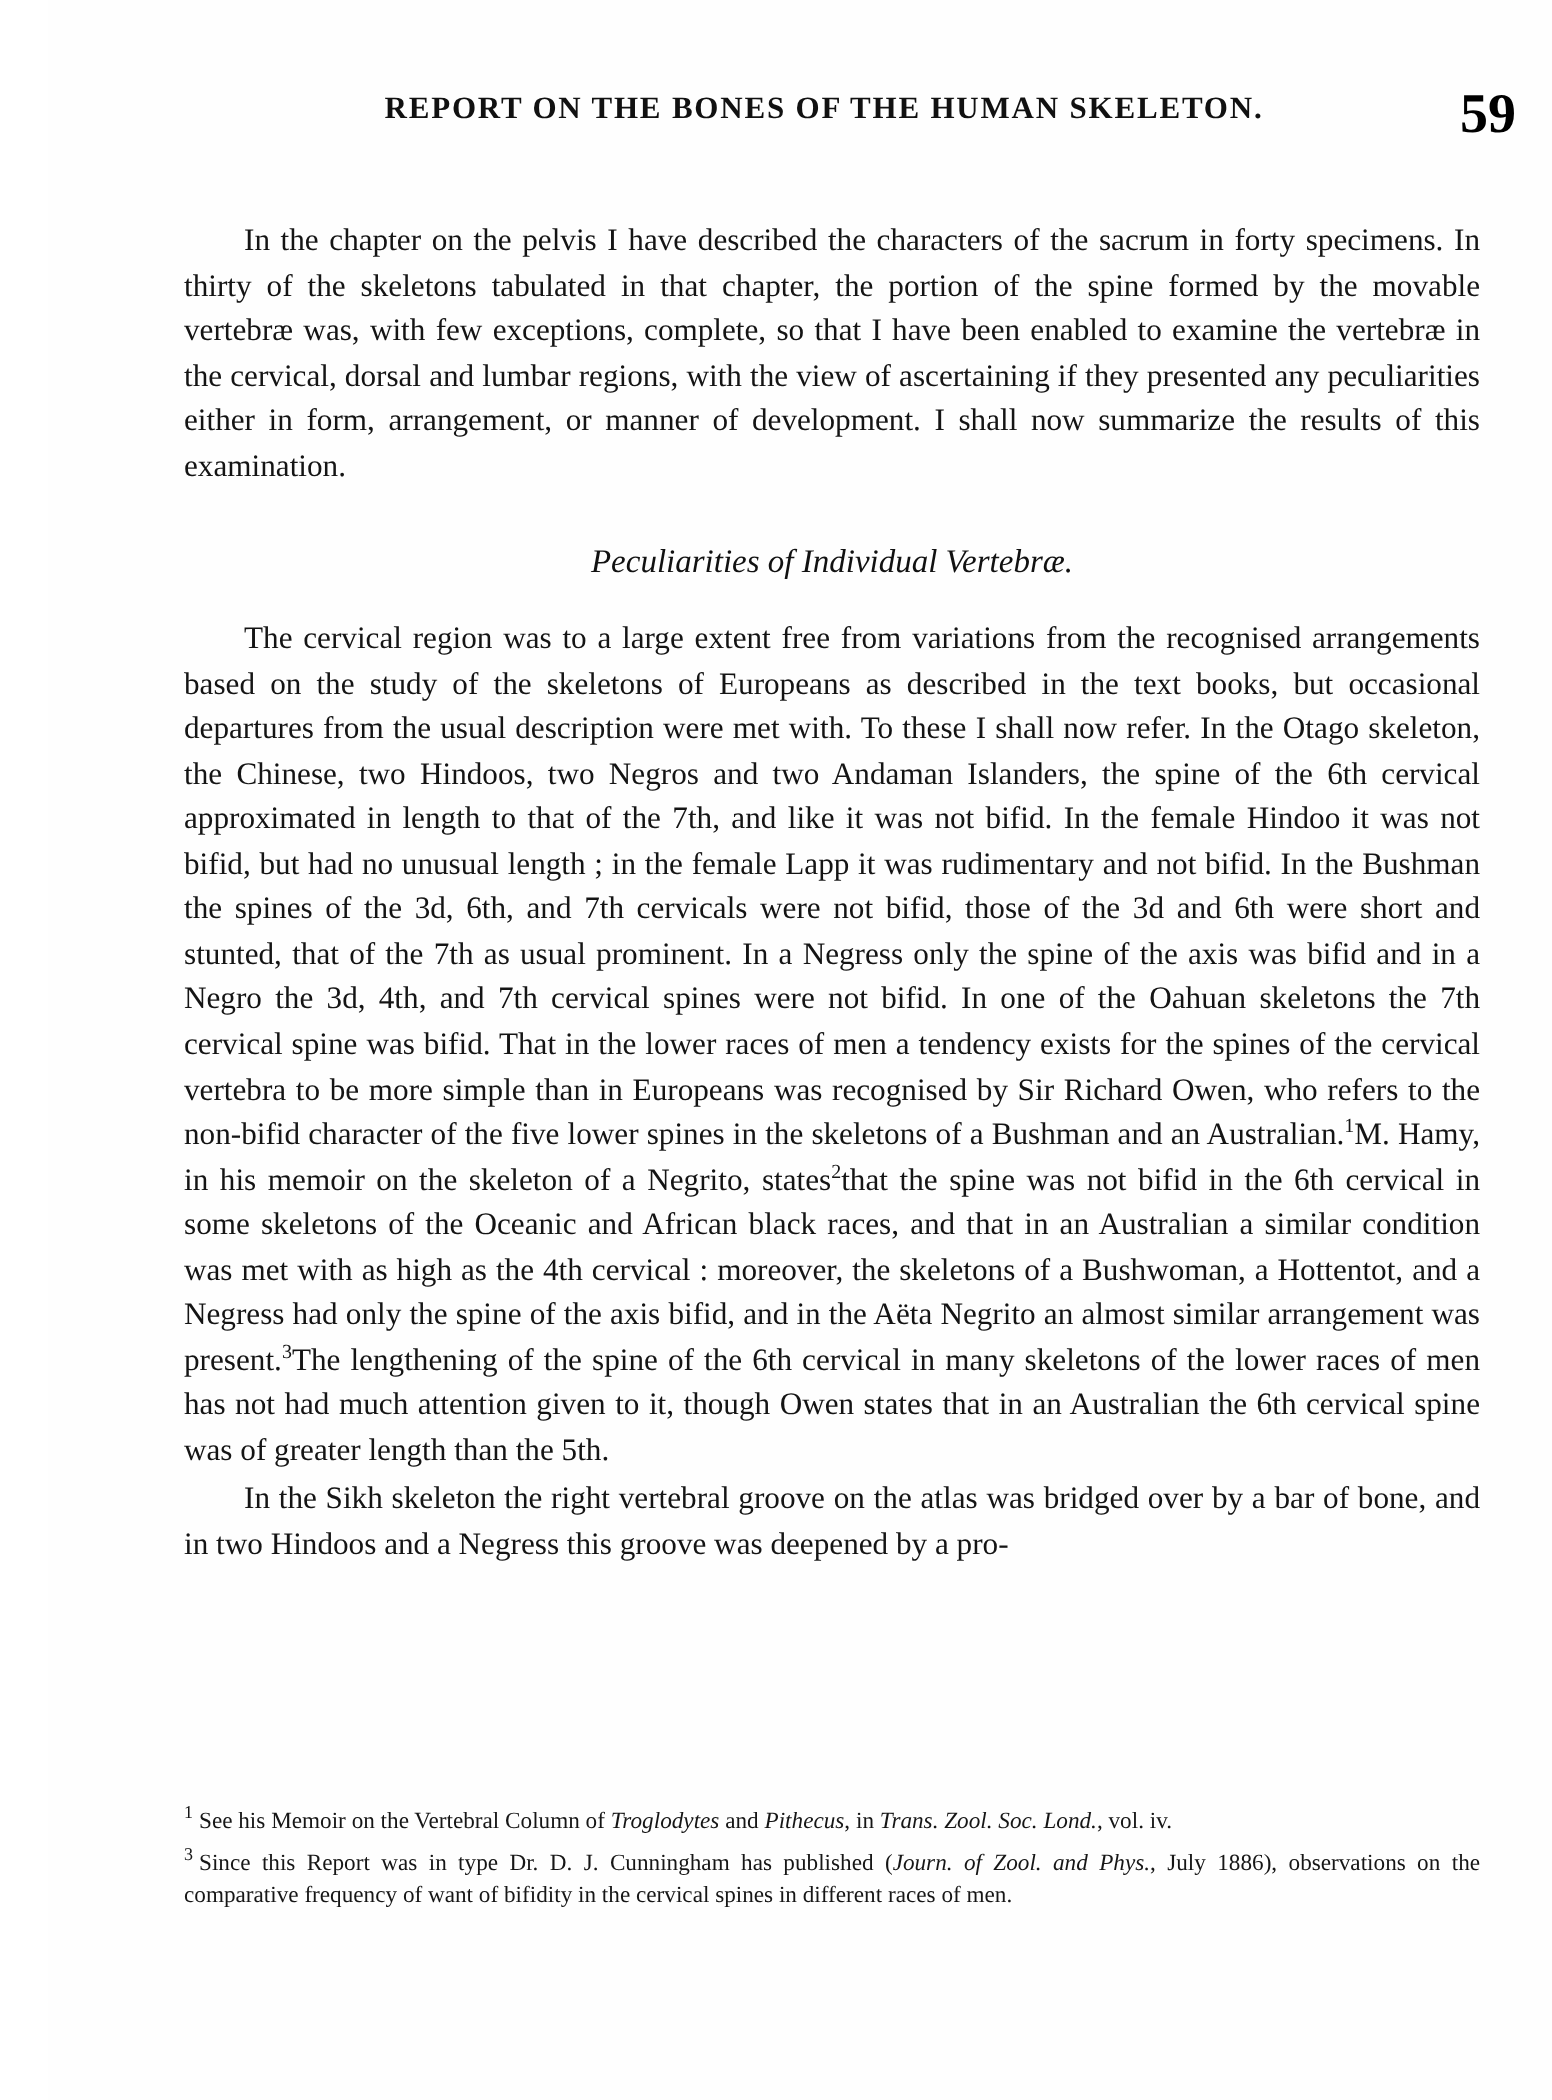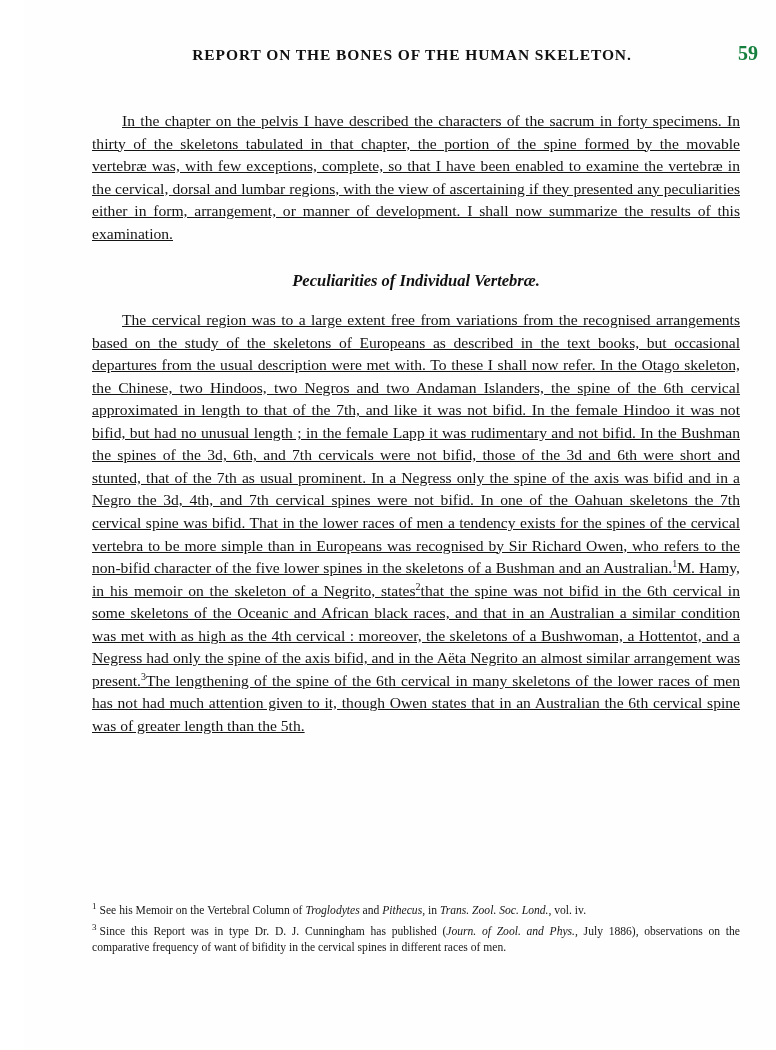--- a/index.html
+++ b/index.html
@@ -35,61 +35,60 @@
     font-size: 15.5px;
     letter-spacing: 0.9px;
     font-weight: bold;
     color: #111;
     display: inline-block;
   }
   .folio {
     position: absolute;
     top: 42px;
     right: 42px;
-    font-size: 20px;
+    font-size: 28px;
     font-weight: bold;
-    color: #15803d;
+    color: #000000;
   }
   .content {
     position: absolute;
     top: 110px;
     left: 68px;
     width: 648px;
   }
   h1.section-title {
     font-size: 17.5px;
     font-weight: normal;
     letter-spacing: 1.6px;
     text-align: center;
     margin: 0 0 20px 0;
     color: #111;
   }
   h2.subsection-title {
     font-size: 16.5px;
     font-style: italic;
-    font-weight: bold;
+    font-weight: normal;
     text-align: center;
     margin: 26px 0 18px 0;
     color: #111;
   }
   p.body-par {
     font-size: 15.6px;
     line-height: 1.445;
     margin: 0 0 0 0;
     text-align: justify;
     text-justify: inter-word;
     color: #141414;
     hyphens: none;
   }
   p.body-par + p.body-par {
     margin-top: 2px;
   }
   p.indent {
     text-indent: 30px;
-    text-decoration: underline;
   }
   .footnotes {
     position: absolute;
     left: 68px;
     top: 900px;
     width: 648px;
     border-top: none;
   }
   .footnote {
     font-size: 11.6px;
@@ -123,20 +122,21 @@
 
   <div class="content">
 
 
     <p class="body-par indent">In the chapter on the pelvis I have described the characters of the sacrum in forty specimens.   In thirty of the skeletons tabulated in that chapter, the portion of the spine formed by the movable vertebræ was, with few exceptions, complete, so that I have been enabled to examine the vertebræ in the cervical, dorsal and lumbar regions, with the view of ascertaining if they presented any peculiarities either in form, arrangement, or manner of development.   I shall now summarize the results of this examination.</p>
 
     <h2 class="subsection-title">Peculiarities of Individual Vertebræ.</h2>
 
     <p class="body-par indent"><span>The cervical region was to a large extent free from variations from the recognised arrangements based on the study of the skeletons of Europeans as described in the text books, but occasional departures from the usual description were met with.   To these I shall now refer.   In the Otago skeleton, the Chinese, two Hindoos, two Negros and two Andaman Islanders, the spine of the 6th cervical approximated in length to that of the 7th, and like it was not bifid.   In the female Hindoo it was not bifid, but had no unusual length ; in the female Lapp it was rudimentary and not bifid.   In the Bushman the spines of the 3d, 6th, and 7th cervicals were not bifid, those of the 3d and 6th were short and stunted, that of the 7th as usual prominent.   In a Negress only the spine of the axis was bifid and in a Negro the 3d, 4th, and 7th cervical spines were not bifid.   In one of the Oahuan skeletons the 7th cervical spine was bifid.   That in the lower races of men a tendency exists for the spines of the cervical vertebra to be more simple than in Europeans was recognised by Sir Richard Owen, who refers to the non-bifid character of the five lower spines in the skeletons of a Bushman and an Australian.</span><span class="fn-ref">1</span><span>M. Hamy, in his memoir on the skeleton of a Negrito, states</span><span class="fn-ref">2</span><span>that the spine was not bifid in the 6th cervical in some skeletons of the Oceanic and African black races, and that in an Australian a similar condition was met with as high as the 4th cervical : moreover, the skeletons of a Bushwoman, a Hottentot, and a Negress had only the spine of the axis bifid, and in the Aëta Negrito an almost similar arrangement was present.</span><span class="fn-ref">3</span><span>The lengthening of the spine of the 6th cervical in many skeletons of the lower races of men has not had much attention given to it, though Owen states that in an Australian the 6th cervical spine was of greater length than the 5th.</span></p>
 
+    <p class="body-par indent">In the Sikh skeleton the right vertebral groove on the atlas was bridged over by a bar of bone, and in two Hindoos and a Negress this groove was deepened by a pro-</p>
 
   </div>
 
   <div class="footnotes">
 
     <p class="footnote">
       <span class="fn-mark">1</span><span>See his Memoir on the Vertebral Column of </span><i>Troglodytes</i><span> and </span><i>Pithecus</i><span>, in </span><i>Trans. Zool. Soc. Lond.</i><span>, vol. iv.</span>
     </p>
 
 

